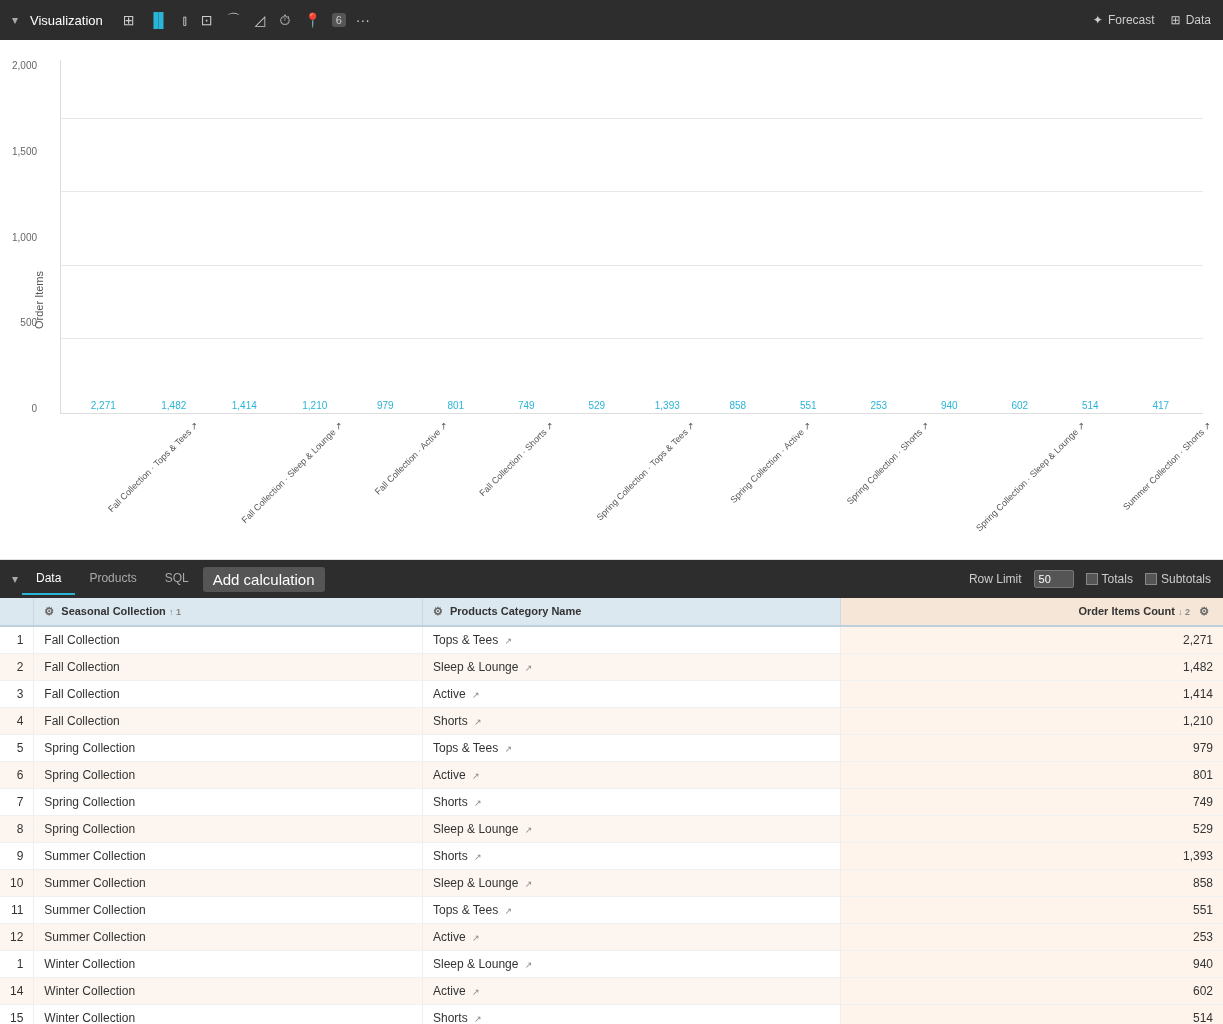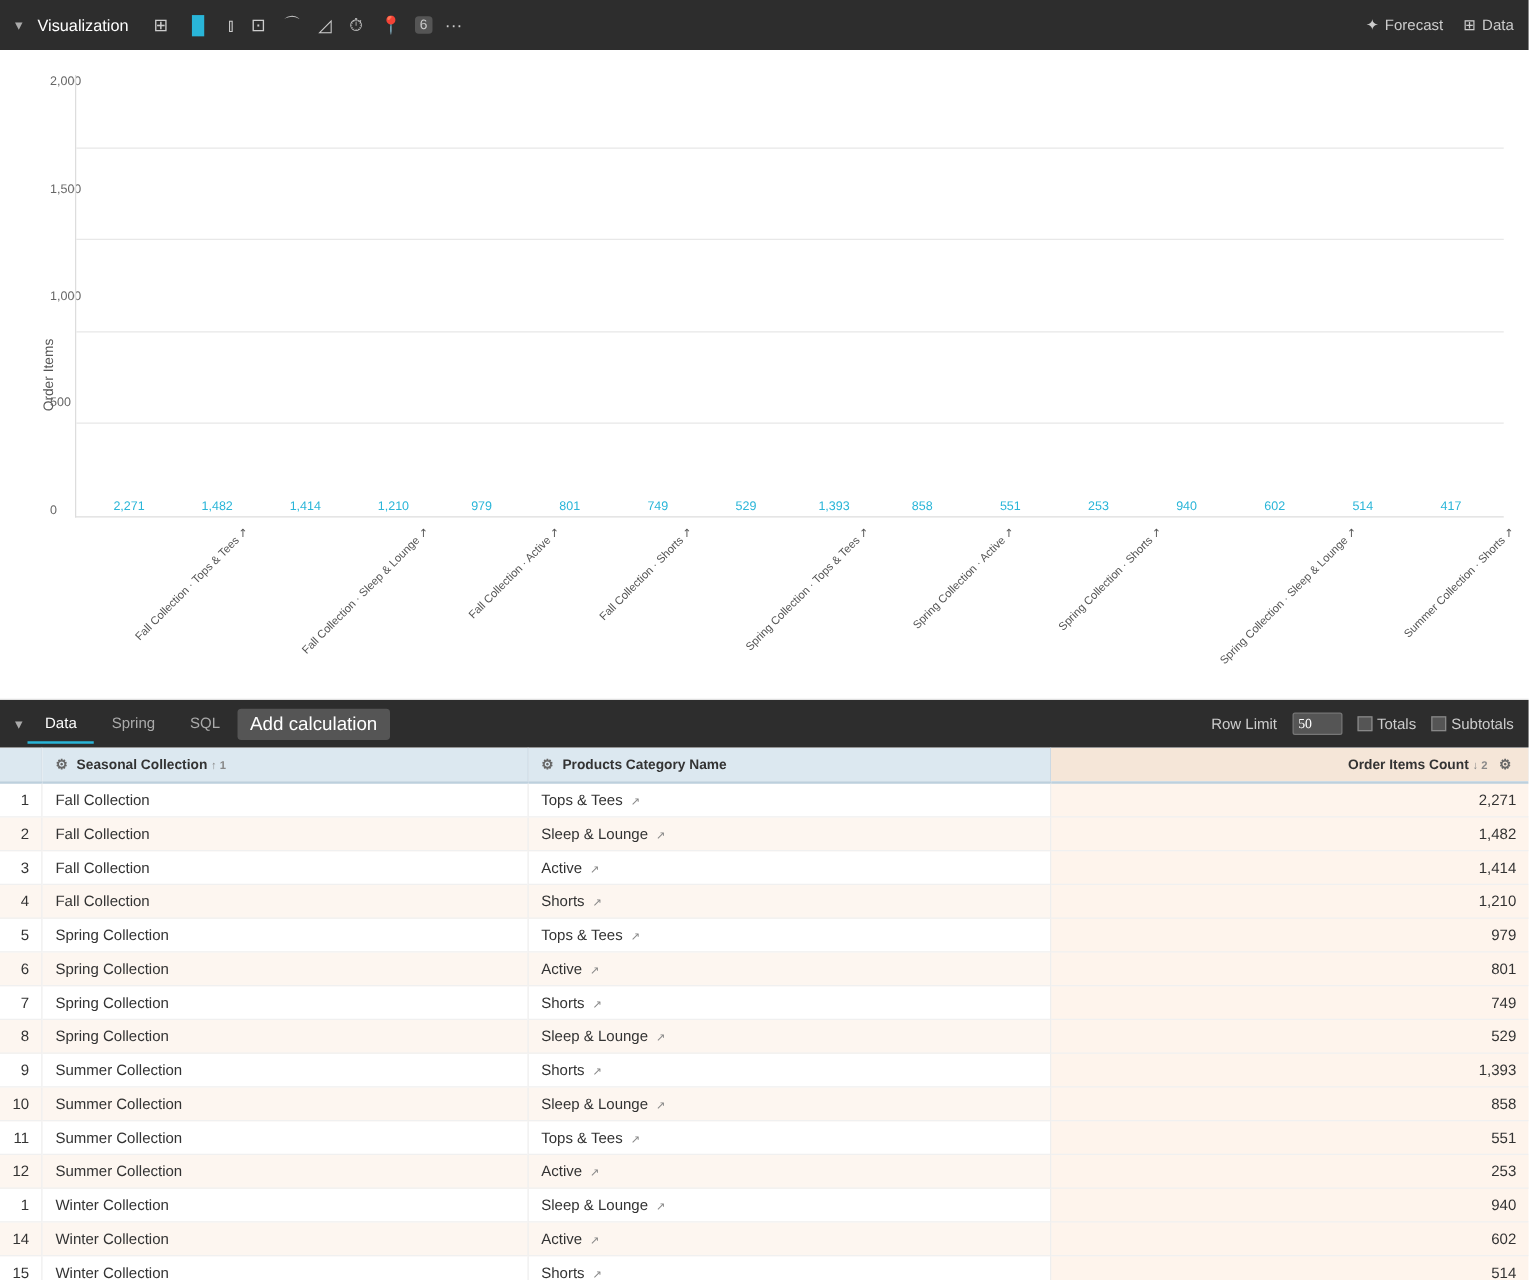--- a/index.html
+++ b/index.html
@@ -66,23 +66,22 @@
       position: absolute;
       left: 0; right: 0;
       border-top: 1px solid #e8e8e8;
     }
     .y-axis-labels {
       position: absolute;
       left: -48px; top: 0; bottom: 0;
       display: flex;
       flex-direction: column;
       justify-content: space-between;
-      align-items: flex-start;
+      align-items: flex-end;
       padding: 0;
-      margin-left: 28px;
     }
     .y-label { font-size: 10px; color: #666; }
 
     .bar-group {
       display: flex;
       flex-direction: column;
       align-items: center;
       position: relative;
       flex: 1;
     }
@@ -148,21 +147,20 @@
       font-size: 12px;
     }
     .row-limit-input {
       background: #555;
       border: 1px solid #777;
       color: #fff;
       width: 40px;
       padding: 2px 4px;
       font-size: 11px;
       border-radius: 2px;
-      font-family: Liberation Serif, serif;
     }
     .checkbox-label { display: flex; align-items: center; gap: 4px; cursor: pointer; }
     .checkbox-box { width: 12px; height: 12px; background: #555; border: 1px solid #888; display: inline-block; }
     .add-calc-btn {
       background: #555;
       color: #fff;
       border: none;
       padding: 4px 10px;
       border-radius: 3px;
       cursor: pointer;
@@ -361,21 +359,21 @@
           <span class="x-label-text">Summer Collection · Shorts ↗</span>
         </div>
         <div class="x-label-item" style="flex: 1 1 0%;"></div>
       </div>
   </div>
 </div>
 
 <div class="data-toolbar">
   <span style="color:#aaa;margin-right:4px;">▾</span>
   <div class="data-tab active">Data</div>
-  <div class="data-tab">Spring</div>
+  <div class="data-tab">Products</div>
   <div class="data-tab">SQL</div>
   <button class="add-calc-btn">Add calculation</button>
   <div class="data-toolbar-right">
     <span>Row Limit</span>
     <input class="row-limit-input" type="text" value="50" style="">
     <label class="checkbox-label">
       <span class="checkbox-box"></span>
       <span>Totals</span>
     </label>
     <label class="checkbox-label">

